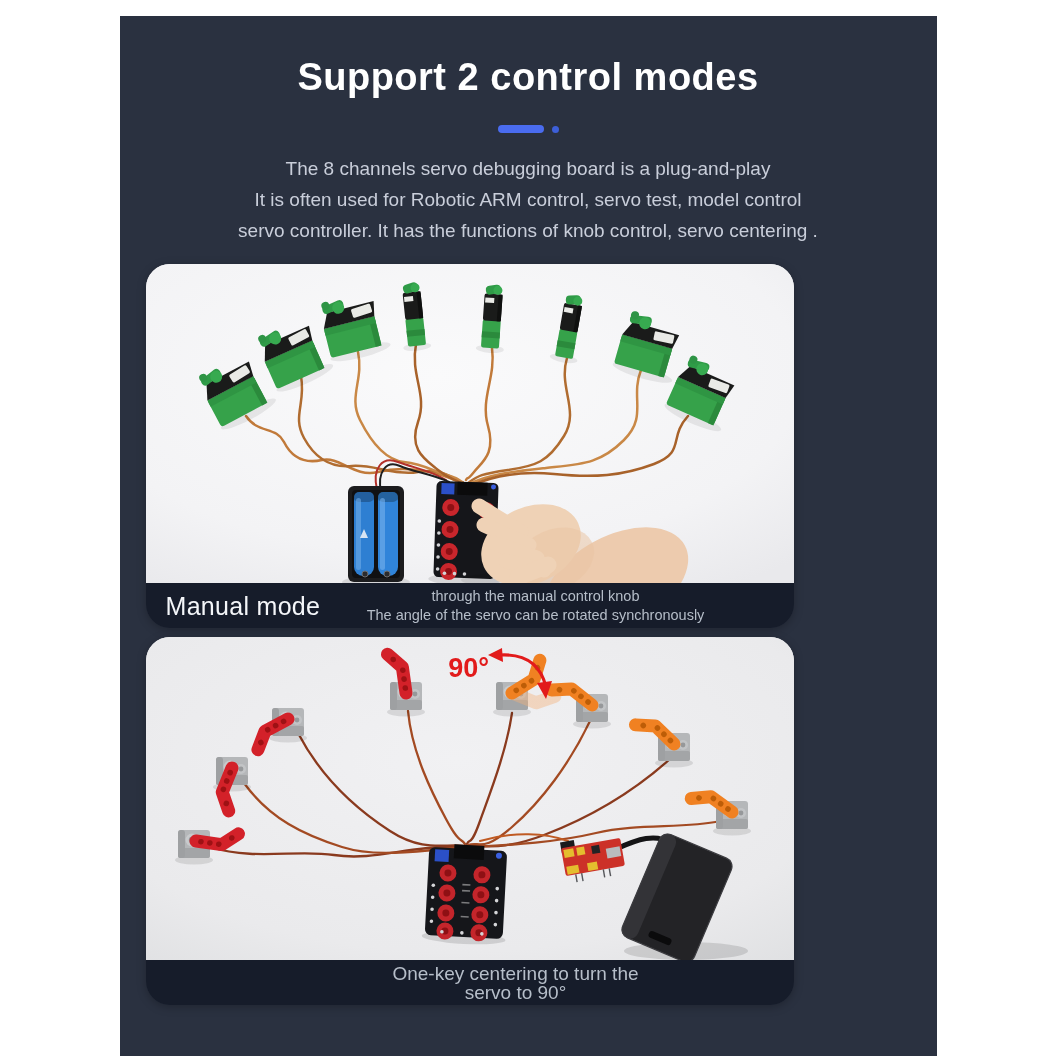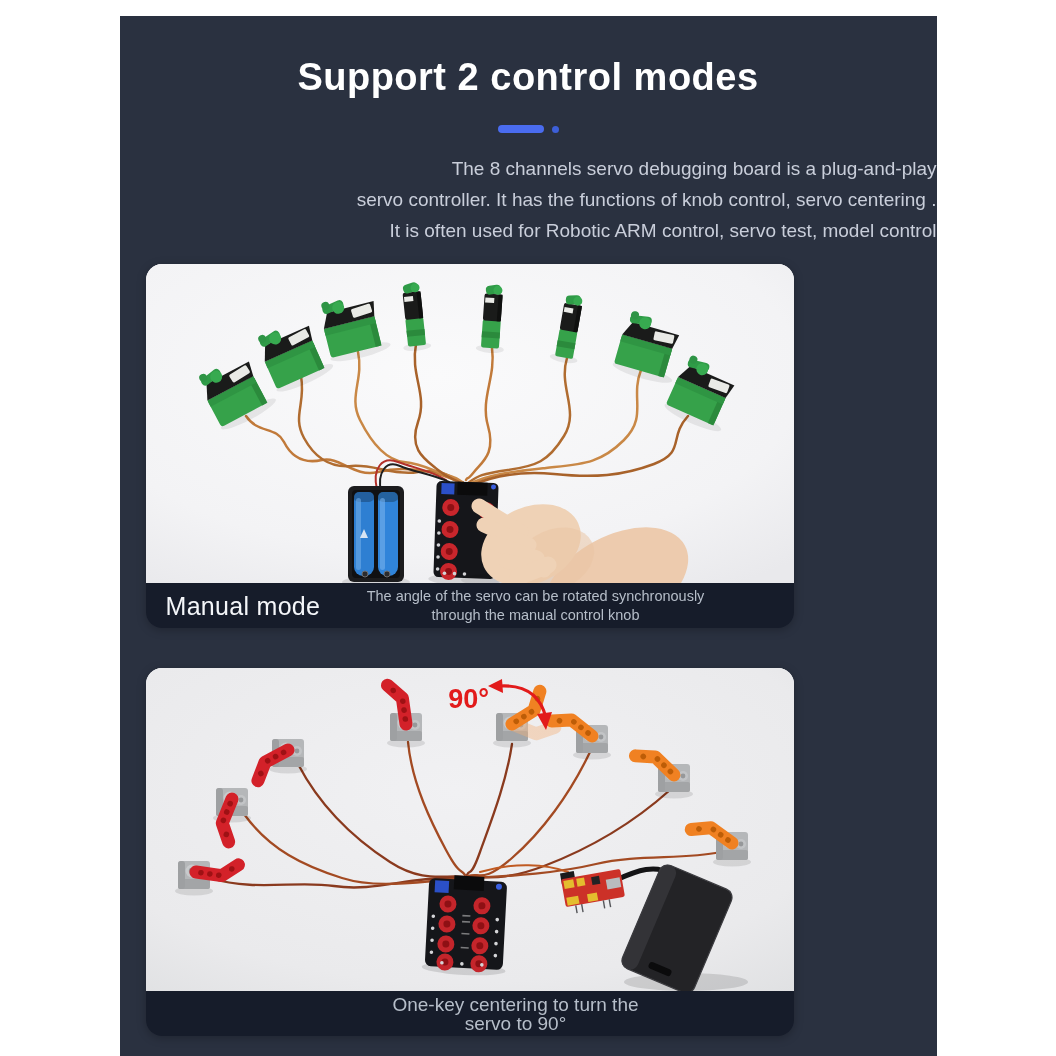--- a/index.html
+++ b/index.html
@@ -3,26 +3,26 @@
 <meta charset="utf-8">
 <style>
   * { margin:0; padding:0; box-sizing:border-box; }
   html,body { width:1056px; height:1056px; background:#ffffff; font-family:"Liberation Sans", sans-serif; }
   .stage { position:relative; width:817px; height:1056px; margin:16px auto; background:#2A3140; overflow:hidden; }
   .title { position:absolute; top:40px; left:0; width:100%; text-align:center;
            font-size:38px; font-weight:bold; color:#FFFFFF; letter-spacing:.5px; }
   .divider { position:absolute; top:109px; left:0; width:100%; display:flex; justify-content:center; align-items:center; gap:8px; }
   .divider .bar { width:46px; height:8px; border-radius:4px; background:#4A6CF0; }
   .divider .dot { width:7px; height:7px; border-radius:50%; background:#3D5FD8; margin-top:1px; }
-  .intro { position:absolute; top:137px; left:0; width:100%; text-align:right;
+  .intro { position:absolute; top:137px; left:0; width:100%; text-align:center;
            font-size:19px; line-height:31px; color:#C9CEDA; }
-  .panel { position:absolute; left:26px; width:648px; border-radius:16px; overflow:hidden;
+  .panel { position:absolute; left:26px; width:648px; border-radius:24px; overflow:hidden;
            box-shadow:0 2px 10px rgba(0,0,0,.25); }
   .panel.p1 { top:248px; }
-  .panel.p2 { top:652px; }
+  .panel.p2 { top:621px; }
   .photo { background:#F4F4F6; font-size:0; }
   .photo svg { display:block; }
   .caption { height:45px; background:#161C2A; position:relative; }
   .cap-label { position:absolute; left:20px; top:50%; transform:translateY(-50%);
                font-size:25px; font-weight:500; color:#F4F6F9; letter-spacing:.3px; white-space:nowrap; }
   .cap-desc { position:absolute; top:50%; transform:translateY(-50%); text-align:center;
               color:#B6BEC9; font-size:14.5px; line-height:19px; }
   .p1 .cap-desc { left:200px; width:380px; }
   .p2 .cap-desc { left:235px; width:270px; font-size:19px; }
 </style>
@@ -33,22 +33,22 @@
 
   <div class="title">Support 2 control modes</div>
 
   <div class="divider">
     <span class="bar"></span>
     <span class="dot"></span>
   </div>
 
   <div class="intro">
     <div>The 8 channels servo debugging board is a plug-and-play</div>
+    <div>It is often used for Robotic ARM control, servo test, model control</div>
     <div>servo controller. It has the functions of knob control, servo centering .</div>
-    <div>It is often used for Robotic ARM control, servo test, model control</div>
   </div>
 
   <div class="panel p1">
     <div class="photo">
       <svg width="648" height="319" viewBox="0 0 648 319" xmlns="http://www.w3.org/2000/svg">
         <defs>
           <radialGradient id="bg1" cx="45%" cy="35%" r="80%">
             <stop offset="0%" stop-color="#FAFAFB"></stop>
             <stop offset="70%" stop-color="#F3F3F5"></stop>
             <stop offset="100%" stop-color="#E9E9EC"></stop>
@@ -179,22 +179,22 @@
             <path d="M391,294 L348,279"></path>
             <path d="M398,306 L360,297"></path>
             <path d="M402,301 L372,313" stroke-width="17"></path>
           </g>
         </g>
       </svg>
     </div>
     <div class="caption">
       <div class="cap-label">Manual mode</div>
       <div class="cap-desc">
+        <div>through the manual control knob</div>
         <div>The angle of the servo can be rotated synchronously</div>
-        <div>through the manual control knob</div>
       </div>
     </div>
   </div>
 
   <div class="panel p2">
     <div class="photo">
       <svg width="648" height="323" viewBox="0 0 648 323" xmlns="http://www.w3.org/2000/svg">
         <defs>
           <radialGradient id="bg2" cx="48%" cy="38%" r="85%">
             <stop offset="0%" stop-color="#F1F1F3"></stop>

